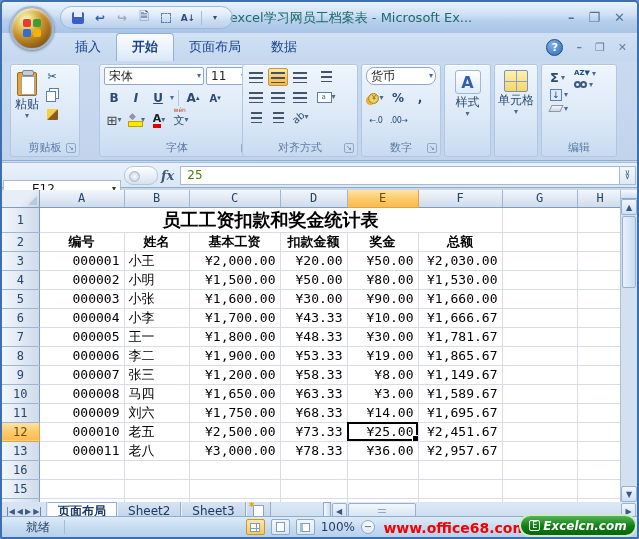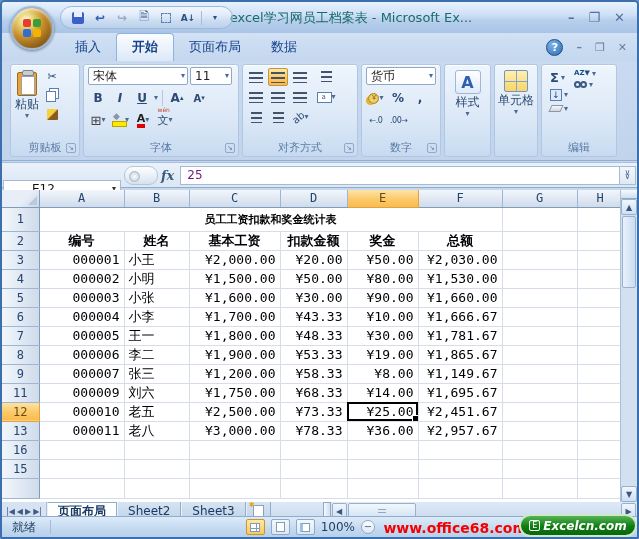--- a/index.html
+++ b/index.html
@@ -112,36 +112,36 @@
   .binoc i + i { margin-left:-1px; }
 
   
   .fbar { position:absolute; top:160px; left:0; right:0; height:26px; background:linear-gradient(#eaf1fa,#dbe7f5);
     border-top:1px solid #a9bfda; border-bottom:1px solid #93abc9; display:flex; align-items:center; padding:2px 1px; }
   .namebox { width:118px; height:19px; background:#fff; border:1px solid #a6bad3; display:flex; align-items:center; font-size:12px; color:#111; padding-left:28px; justify-content:space-between;margin-top:28px; }
   .namebox .dd { padding-right:4px; font-size:8px; color:#333; }
   .fdivider { width:34px; height:19px; border-radius:9px; background:linear-gradient(#fdfefe,#d7e2ef); border:1px solid #b4c6dc; margin:0 3px; position:relative; }
   .fdivider::after{ content:""; position:absolute; left:4px; top:4px; width:9px; height:9px; border-radius:50%; background:radial-gradient(#fbfcfd,#bcc9d9); border:1px solid #aab9cc; }
   .fx { font-family:"DejaVu Serif","Liberation Serif",serif; font-style:italic; font-weight:bold; font-size:13px; color:#3c5a7d; padding:0 6px 0 0; }
-  .finput { flex:1; height:19px; background:#fff; border:1px solid #a6bad3; border-right:none; font-size:12px; color:#701a75; display:flex; align-items:center; padding-left:6px; }
+  .finput { flex:1; height:19px; background:#fff; border:1px solid #a6bad3; border-right:none; font-size:12px; color:#4d7c0f; display:flex; align-items:center; padding-left:6px; }
   .fexpand { width:17px; height:19px; background:linear-gradient(#f3f7fc,#dfe9f4); border:1px solid #a6bad3; font-size:8px; color:#44608a; display:flex; flex-direction:column; align-items:center; justify-content:center; line-height:4px; cursor:default; }
 
   
   .gridwrap { position:absolute; top:188px; left:0; width:622px; height:312px; background:#fff; overflow:hidden; }
   table.sheet { border-collapse:collapse; table-layout:fixed; }
   .sheet th, .sheet td { border-right:1px solid #d6dde8; border-bottom:1px solid #d6dde8; overflow:hidden; white-space:nowrap; }
   .sheet th.colhead { height:17px; background:linear-gradient(#f2f6fb,#dde6f2 60%,#cfdbeb); border-right:1px solid #9eb6d4; border-bottom:1px solid #7f9db9;
     font-size:12px; font-weight:normal; color:#23456e; font-family:"DejaVu Sans Mono",monospace; cursor:default; }
   .sheet th.rowhead { width:37px; background:linear-gradient(90deg,#f2f6fb,#dde6f2 60%,#cfdbeb); border-right:1px solid #7f9db9; border-bottom:1px solid #9eb6d4;
     font-size:12px; font-weight:normal; color:#23456e; font-family:"DejaVu Sans Mono",monospace; cursor:default; }
   .sheet th.corner { background:linear-gradient(135deg,#e8eef7 60%,#c9d6e8); border-right:1px solid #7f9db9; border-bottom:1px solid #7f9db9; position:relative; }
   .sheet th.corner::after { content:""; position:absolute; right:2px; bottom:2px; border-left:9px solid transparent; border-bottom:9px solid #b9c9de; }
   .sheet th.hl { background:linear-gradient(#fde3a7,#fbc968 55%,#f9bb50); border-color:#e0a242 !important; color:#6b4a14; }
   .sheet td { font-family:"DejaVu Sans Mono",monospace; font-size:13px; color:#000; padding:0 4px; }
-  td.c-title { font-family:"DejaVu Sans","Liberation Sans",sans-serif; font-weight:bold; font-size:11px; text-align:center; }
+  td.c-title { font-family:"DejaVu Sans","Liberation Sans",sans-serif; font-weight:bold; font-size:18px; text-align:center; }
   td.c-hdr { font-family:"DejaVu Sans","Liberation Sans",sans-serif; font-weight:bold; font-size:13px; text-align:center; }
   td.a-r { text-align:right; }
   td.a-l { text-align:left; }
   td.selcell { outline:2px solid #000; outline-offset:-2px; position:relative; }
   td.selcell::after { content:""; position:absolute; right:-1px; bottom:-1px; width:5px; height:5px; background:#000; border:1px solid #fff; }
 
   
   .vscroll { position:absolute; top:188px; right:0; width:17px; height:312px; background:#d3e0ef; border-left:1px solid #a9bfda; display:flex; flex-direction:column; }
   .vsplit { height:9px; background:linear-gradient(#f6fafd,#cfdeef); border-bottom:1px solid #8fa9c9; }
   .sbtn { height:16px; background:linear-gradient(#f0f6fc,#cfe0f2); border:1px solid #98b1d1; border-radius:2px; font-size:8px; color:#39567e;
@@ -162,21 +162,21 @@
   .hsplit { width:8px; margin-left:52px; background:linear-gradient(90deg,#f6fafd,#cfdeef); border:1px solid #8fa9c9; cursor:default; }
   .hscroll { display:flex; align-items:stretch; flex:1; }
   .hbtn { width:15px; background:linear-gradient(#f0f6fc,#cfe0f2); border:1px solid #98b1d1; border-radius:2px; font-size:8px; color:#39567e; display:flex; align-items:center; justify-content:center; margin:1px; cursor:default; }
   .hthumb { width:68px; margin:1px 0; background:linear-gradient(#f2f7fc,#d3e2f3); border:1px solid #98b1d1; border-radius:2px; display:flex; align-items:center; justify-content:center; cursor:default; }
   .hthumb i { width:8px; border-top:1px solid #8fa9c9; border-bottom:1px solid #8fa9c9; height:4px; }
   .htrack { flex:1; }
 
   
   .statusbar { position:absolute; bottom:0; left:0; right:0; height:21px; background:linear-gradient(#dcebf9,#c3d9f0 60%,#b7d0ea);
     border-top:1px solid #93abc9; display:flex; align-items:center; font-size:12px; color:#1e3c5c; }
-  .statusbar .ready { padding:0 14px 0 10px; }
+  .statusbar .ready { padding:0 14px 0 24px; }
   .ssep { width:1px; height:14px; background:#a8bcd8; }
   .sb-right { position:absolute; right:262px; display:flex; align-items:center; gap:6px; }
   .viewbtn { width:19px; height:16px; border:1px solid #8fa9c9; border-radius:2px; background:linear-gradient(#f4f8fc,#dce7f3); display:flex; align-items:center; justify-content:center; cursor:default; }
   .viewbtn.on { background:linear-gradient(#ffe8a6,#fbc85c); border-color:#c79436; }
   .vb-grid { width:10px; height:9px; background:
      linear-gradient(#7f9db9,#7f9db9) 0 4px/10px 1px no-repeat,
      linear-gradient(#7f9db9,#7f9db9) 5px 0/1px 9px no-repeat, #fff; border:1px solid #7f9db9; }
   .vb-page { width:9px; height:10px; background:#fff; border:1px solid #7f9db9; }
   .vb-break { width:10px; height:9px; background:#fff; border:1px solid #7f9db9; border-left:3px solid #9fc0e0; }
   .zoomtxt { font-size:12px; color:#1e3c5c; }
@@ -257,21 +257,21 @@
               <span class="brush-ic"></span>
             </span>
         </div>
       </div>
       <div class="grp-label">
           <span>剪贴板</span>
           <span class="launcher">↘</span>
         </div>
     </div>
 
-    <div class="grp" style="left:81px;width:156px;">
+    <div class="grp" style="left:97px;width:156px;">
       <div class="row">
         <div class="combo" style="width:100px;">
             <span>宋体</span>
             <span class="dd">▾</span>
           </div>
         <div class="combo" style="width:42px;">
             <span>11</span>
             <span class="dd">▾</span>
           </div>
       </div>
@@ -363,21 +363,21 @@
         </div>
       </div>
       <div class="grp-label">
           <span>对齐方式</span>
           <span class="launcher">↘</span>
         </div>
     </div>
 
     <div class="grp" style="left:359px;width:80px;">
       <div class="row">
-        <div class="combo" style="width:70px;">
+        <div class="combo" style="width:70px;border-radius:8px;">
             <span>货币</span>
             <span class="dd">▾</span>
           </div>
       </div>
       <div class="row">
         <span class="ibtn">
             <span class="coin">¥</span>
             <span class="dd">▾</span>
           </span>
         <span class="ibtn fchar">%</span>
@@ -576,20 +576,31 @@
             <td class="a-r">000007</td>
             <td class="a-l">张三</td>
             <td class="a-r">¥1,200.00</td>
             <td class="a-r">¥58.33</td>
             <td class="a-r">¥8.00</td>
             <td class="a-r">¥1,149.67</td>
             <td></td>
             <td></td>
           </tr>
           <tr style="height: 19px;">
+            <th class="rowhead">10</th>
+            <td class="a-r">000008</td>
+            <td class="a-l">马四</td>
+            <td class="a-r">¥1,650.00</td>
+            <td class="a-r">¥63.33</td>
+            <td class="a-r">¥3.00</td>
+            <td class="a-r">¥1,589.67</td>
+            <td></td>
+            <td></td>
+          </tr>
+          <tr style="height: 19px;">
             <th class="rowhead">11</th>
             <td class="a-r">000009</td>
             <td class="a-l">刘六</td>
             <td class="a-r">¥1,750.00</td>
             <td class="a-r">¥68.33</td>
             <td class="a-r">¥14.00</td>
             <td class="a-r">¥1,695.67</td>
             <td></td>
             <td></td>
           </tr>

